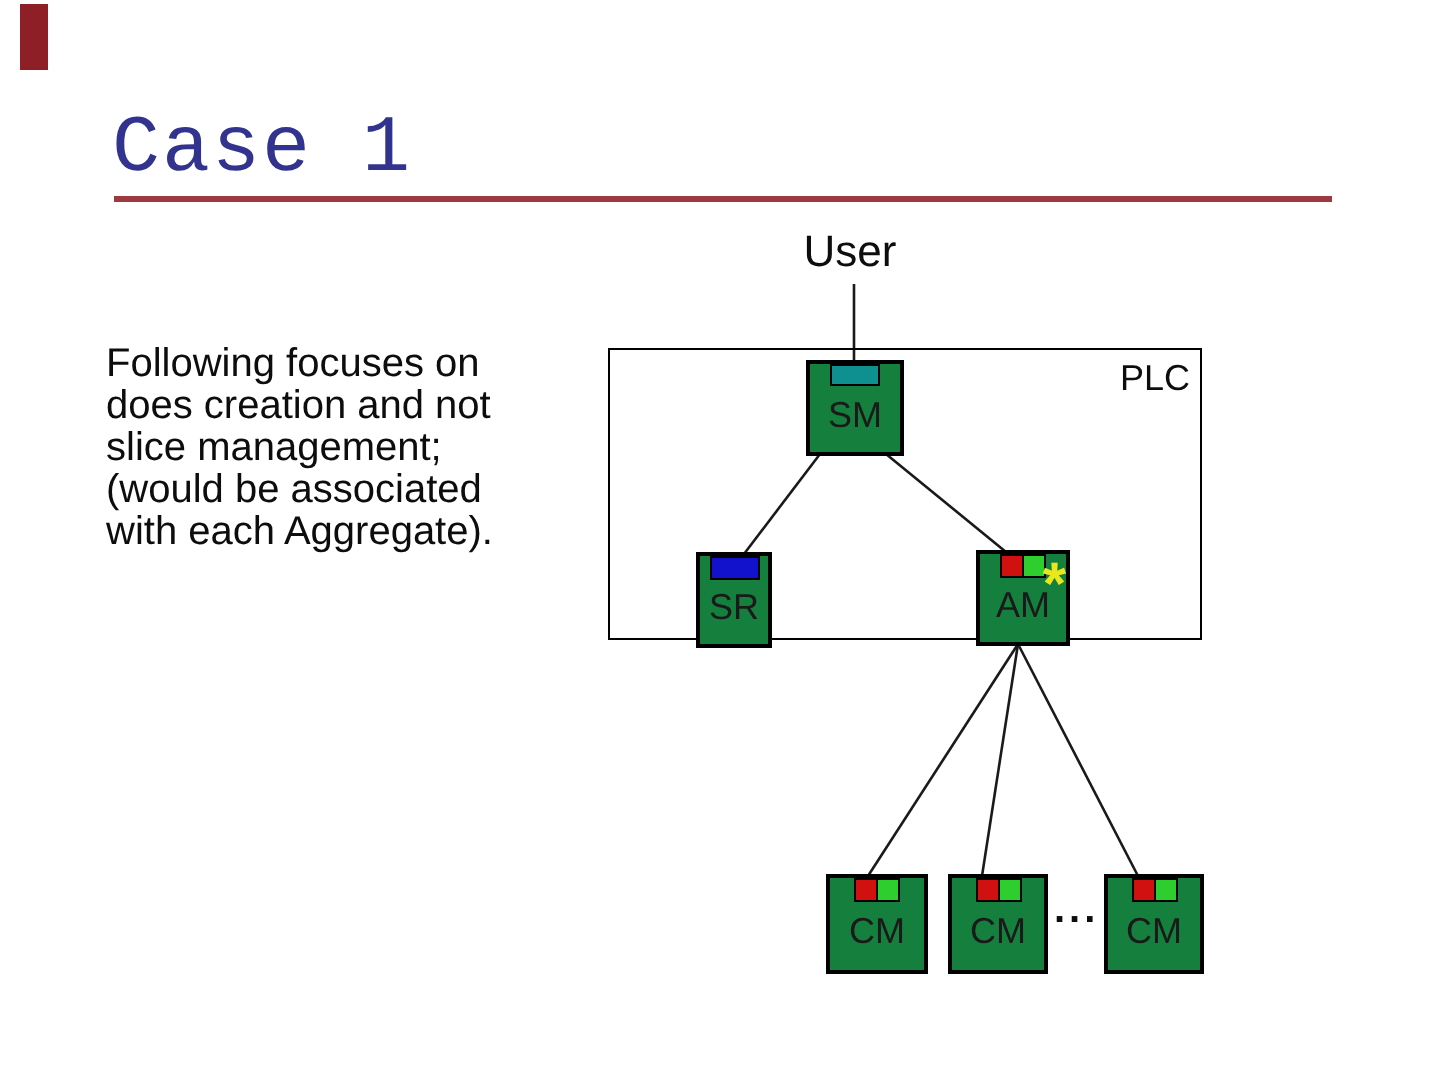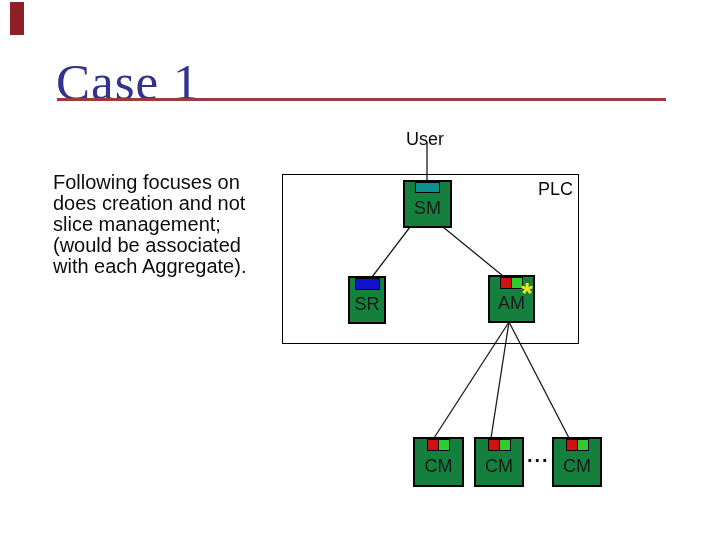--- a/index.html
+++ b/index.html
@@ -6,32 +6,32 @@
   *{box-sizing:border-box;}
   #slide{
     position:relative;width:720px;height:540px;background:#ffffff;
     font-family:"Liberation Sans",sans-serif;color:#111;overflow:hidden;
   }
   
   #corner-bar{position:absolute;left:10px;top:2px;width:14px;height:33px;background:#8E1F26;}
   
   #title{
     position:absolute;left:56px;top:54px;
-    font-family:Liberation Serif, serif;font-size:51px;line-height:1.1;
+    font-family:Liberation Mono, monospace;font-size:40px;line-height:1.1;
     color:#32338F;letter-spacing:1px;white-space:nowrap;
   }
   #title-rule{position:absolute;left:57px;top:98px;width:609px;height:3px;background:#9E3940;}
   
   #note{position:absolute;left:53px;top:172px;width:200px;font-size:20px;line-height:21px;color:#0d0d0d;}
   
-  #user-label{position:absolute;left:425px;top:129px;transform:translateX(-50%);font-size:18px;color:#0d0d0d;}
+  #user-label{position:absolute;left:425px;top:113px;transform:translateX(-50%);font-size:22px;color:#0d0d0d;}
   
   #wires{position:absolute;left:0;top:0;width:720px;height:540px;}
   
-  #plc-box{position:absolute;left:282px;top:174px;width:297px;height:170px;border:1.5px solid #000;background:transparent;}
+  #plc-box{position:absolute;left:304px;top:174px;width:297px;height:146px;border:1.5px solid #000;background:transparent;}
   #plc-label{position:absolute;top:4px;right:5px;font-size:18px;color:#0d0d0d;}
   
   .node{position:absolute;background:#15803d;border:2px solid #000;}
   .node .chips{position:absolute;left:0;right:0;top:0;display:flex;justify-content:center;}
   .chip{border:1px solid #000;}
   .chip+.chip{margin-left:-1px;}
   .chip.teal{width:25px;height:11px;background:#0E9090;}
   .chip.blue{width:25px;height:12px;background:#1212CC;}
   .chip.red{width:12px;height:12px;background:#D11010;}
   .chip.green{width:12px;height:12px;background:#2FCE2F;}

